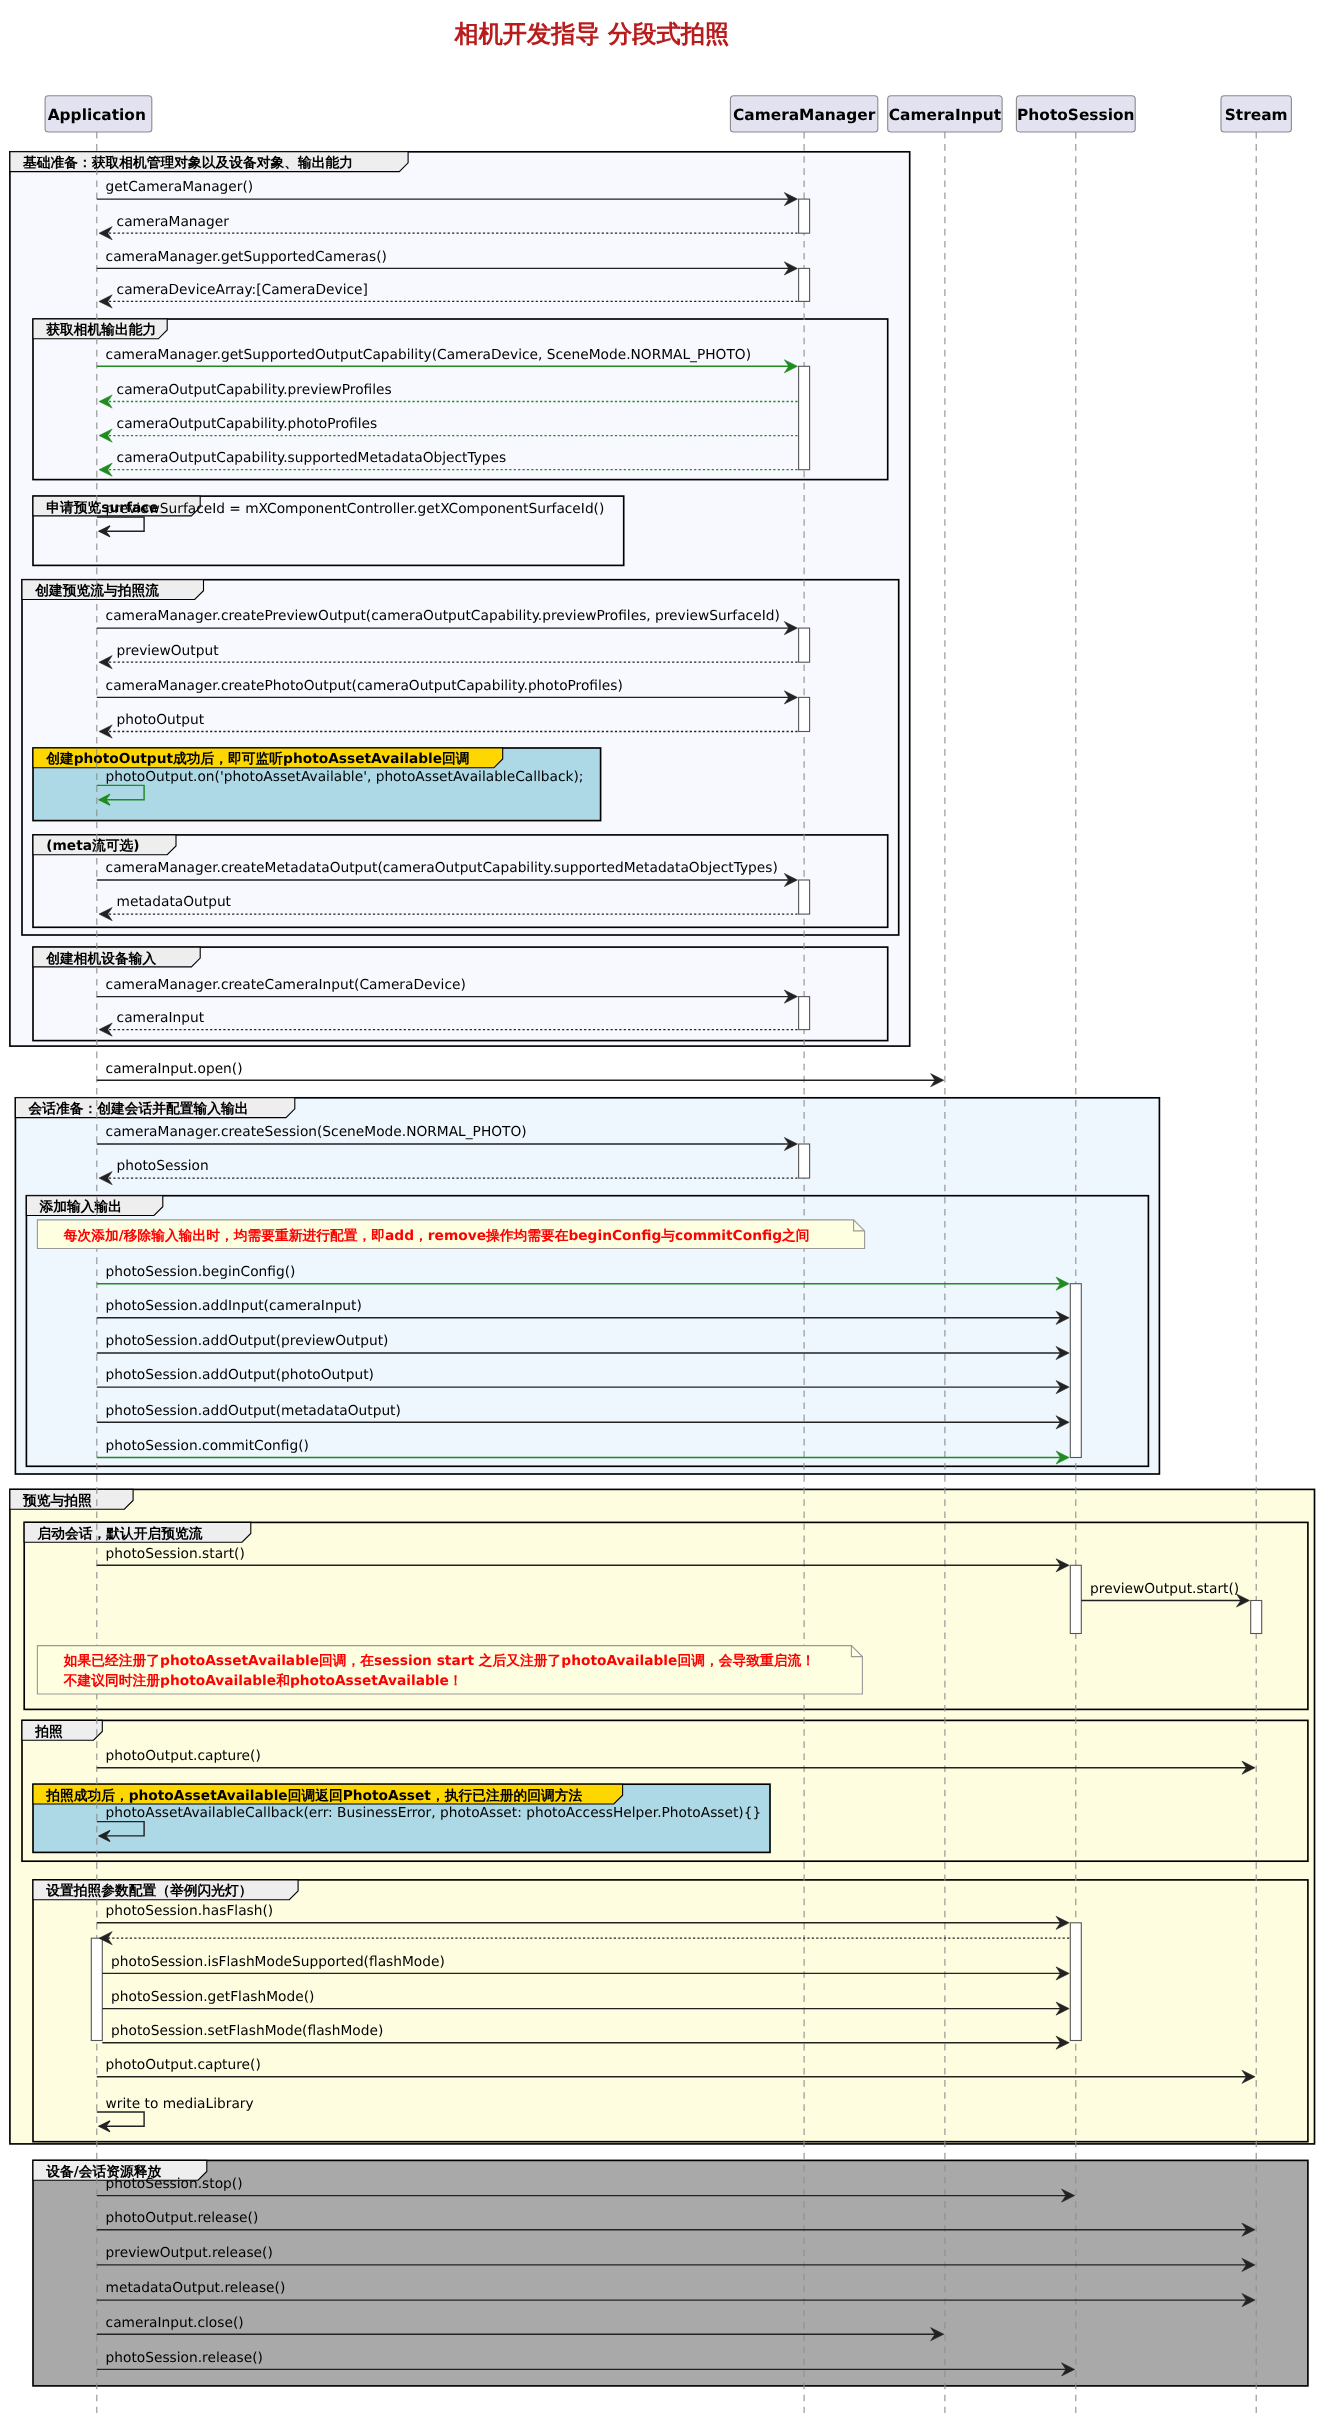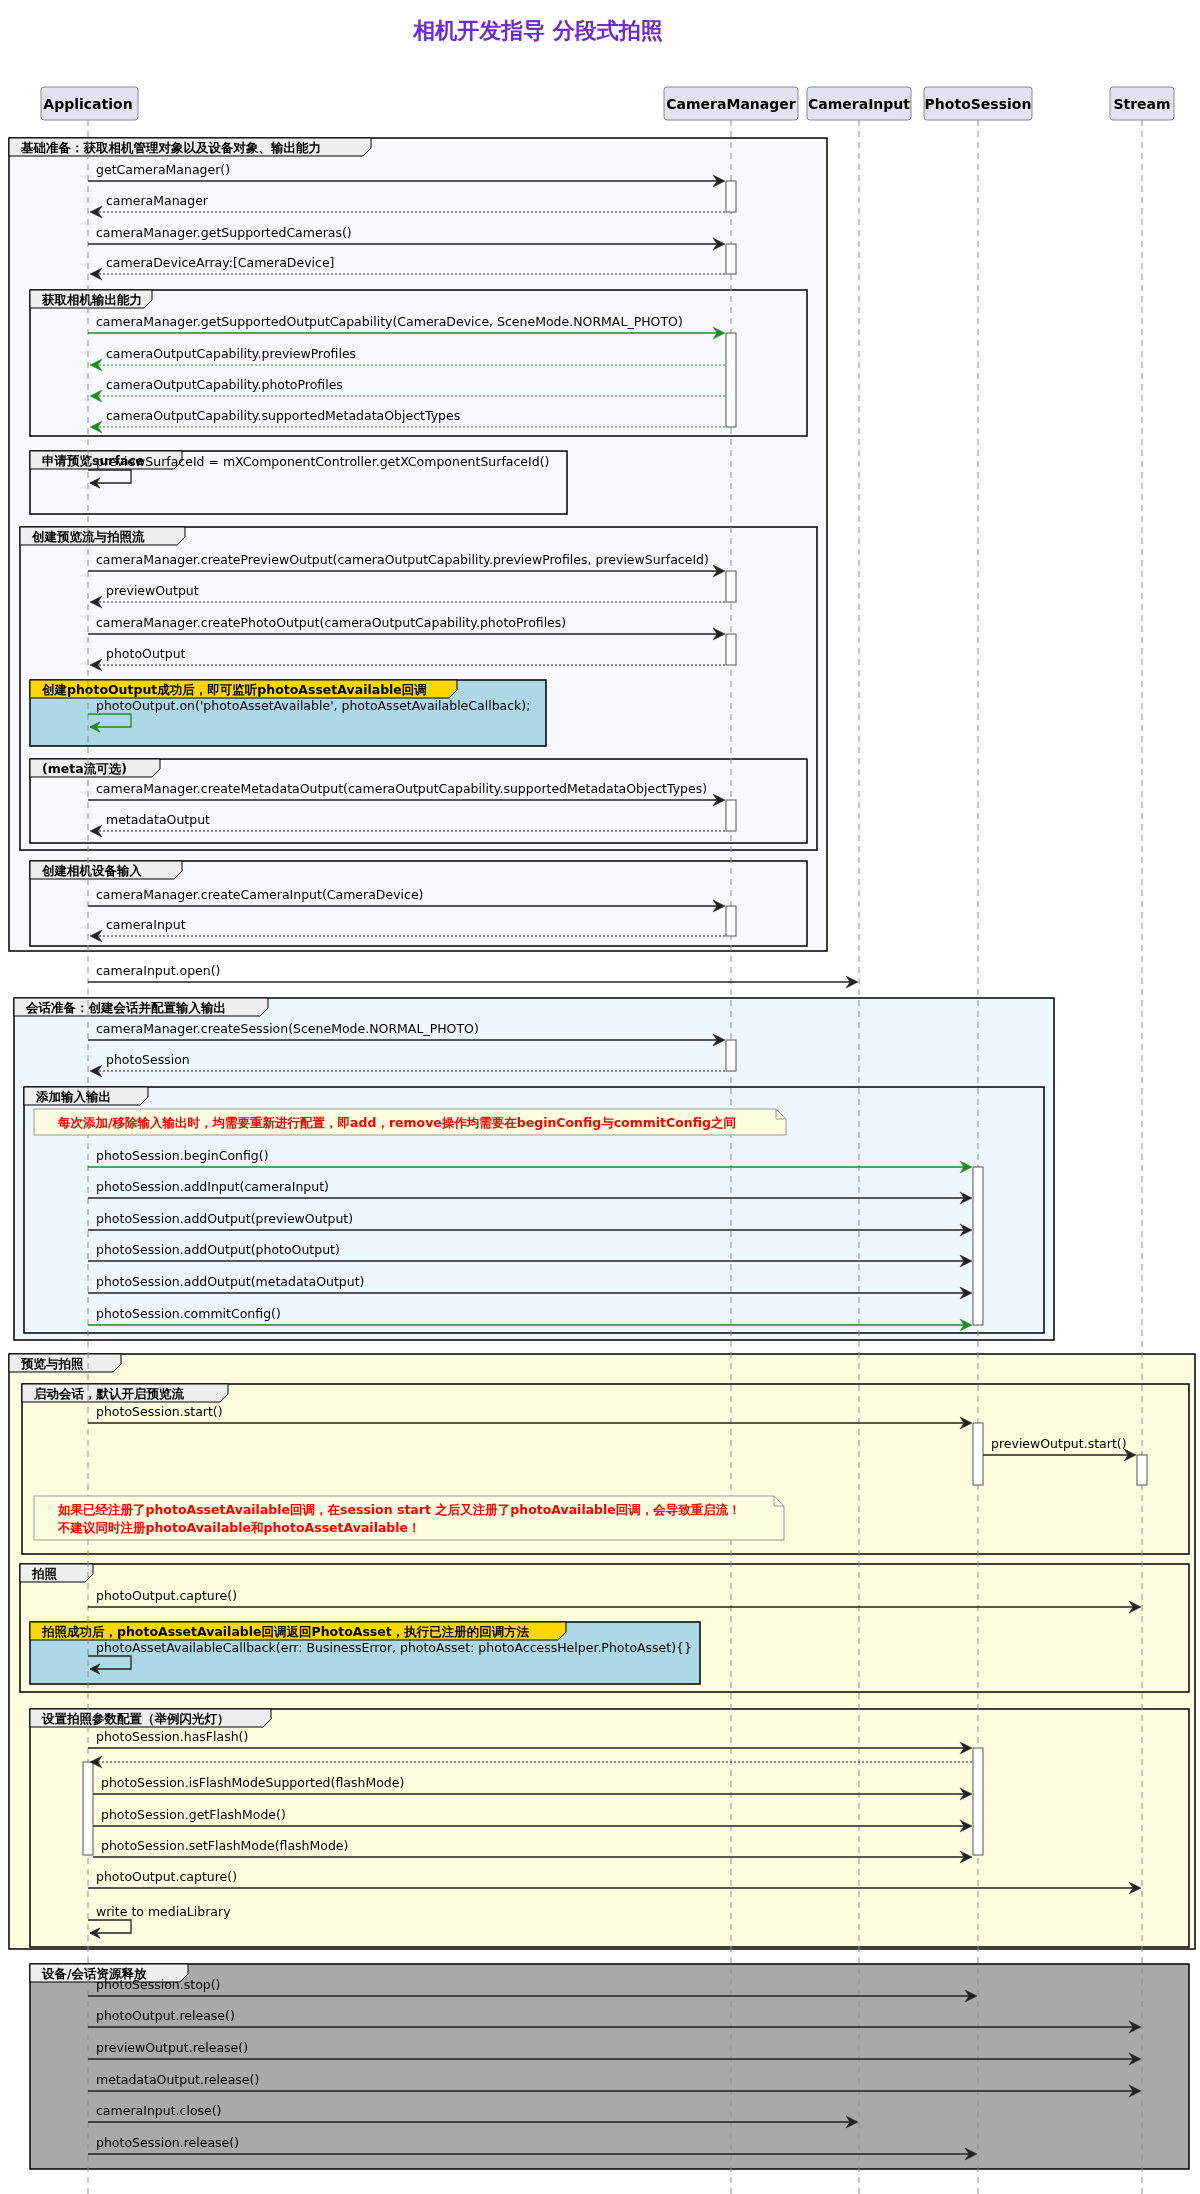--- a/index.html
+++ b/index.html
@@ -1,19 +1,19 @@
 <!DOCTYPE html>
 <html><head>
 <meta charset="utf-8">
 <style>
   html, body { margin:0; padding:0; background:#ffffff; }
   body { width:1200px; height:2194px; position:relative; overflow:hidden;
          font-family:"DejaVu Sans","Liberation Sans",sans-serif; }
   #diagram-title { position:absolute; left:0; top:16px; width:1076px; text-align:center;
-                   font-size:22px; font-weight:bold; color:#6d28d9; }
+                   font-size:22px; font-weight:bold; color:#b91c1c; }
   svg { position:absolute; left:0; top:0; }
   svg text { font-family:"DejaVu Sans","Liberation Sans",sans-serif; }
   .msg { font-size:12.5px; fill:#000; }
   .frame-label { font-size:12.5px; font-weight:bold; fill:#000; }
   .participant-label { font-size:14px; font-weight:bold; fill:#000; }
   .note-text { font-size:12.5px; font-weight:bold; fill:#ff0000; }
 </style>
 </head>
 <body>
 

